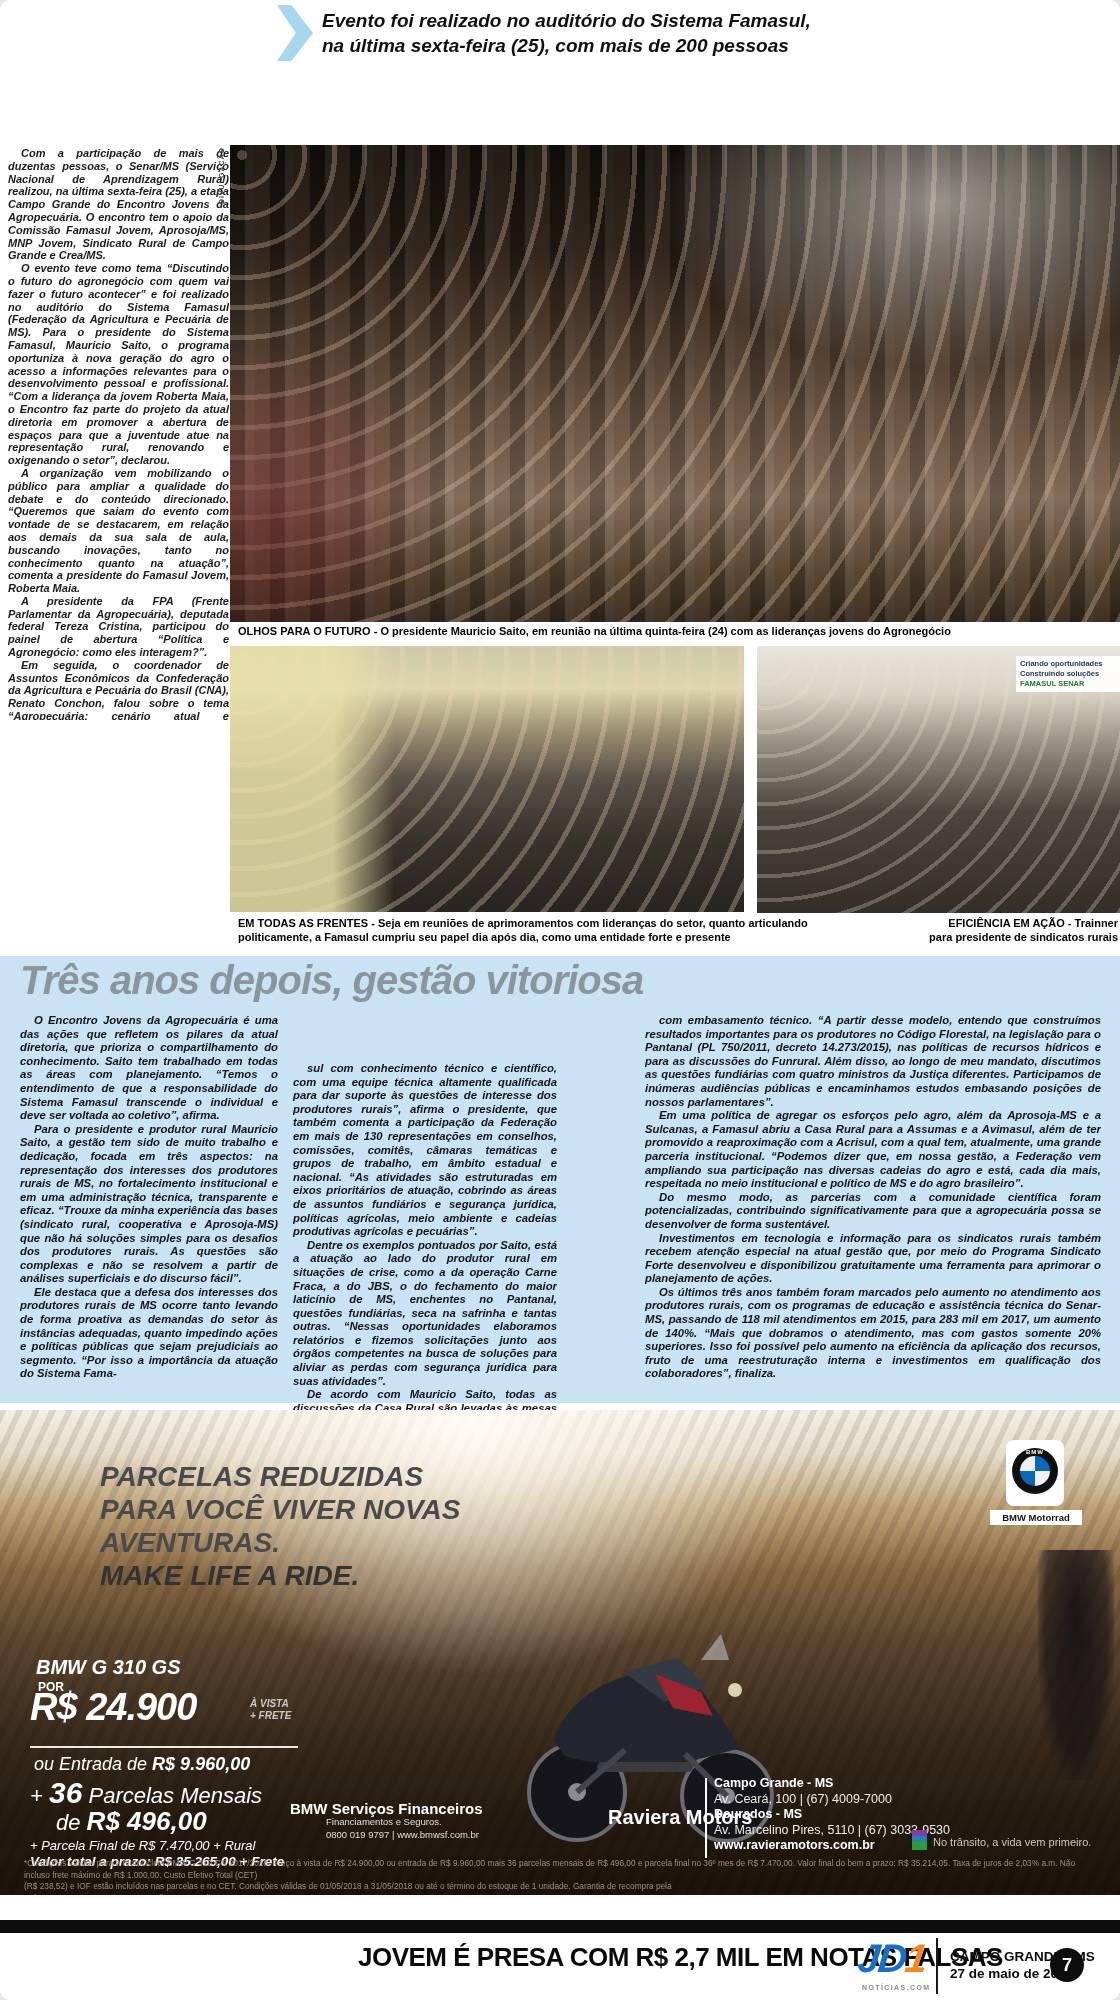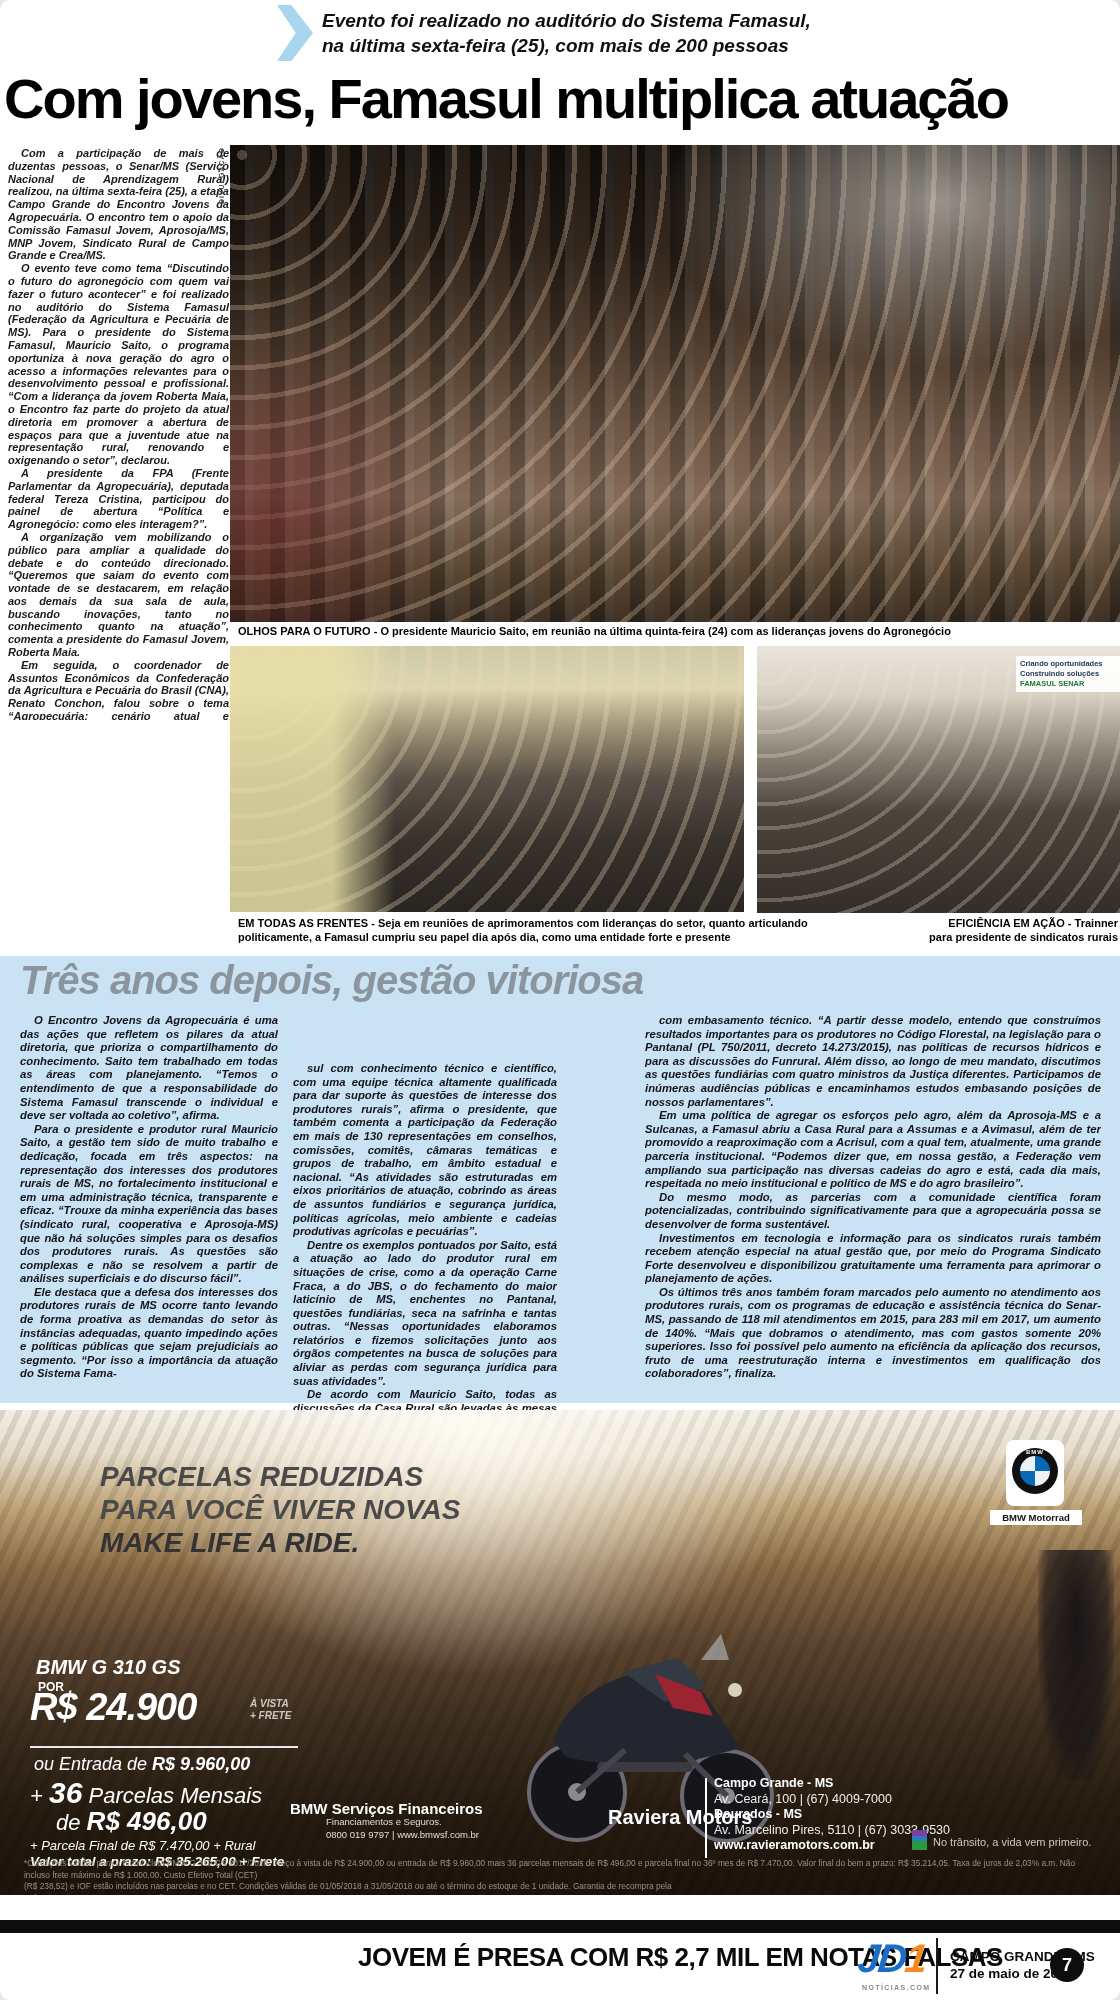--- a/index.html
+++ b/index.html
@@ -126,27 +126,26 @@
 <body>
 
 <div class="page">
 
   <div class="abs kicker-chevron"></div>
   <div class="abs kicker-text">
     <div>Evento foi realizado no auditório do Sistema Famasul,</div>
     <div>na última sexta-feira (25), com mais de 200 pessoas</div>
   </div>
 
-  <div class="abs headline">Com jovens, Famasul multiplica atuação</div>
 
   <div class="abs article-col">
     <p>Com a participação de mais de duzentas pessoas, o Senar/MS (Serviço Nacional de Aprendizagem Rural) realizou, na última sexta-feira (25), a etapa Campo Grande do Encontro Jovens da Agropecuária. O encontro tem o apoio da Comissão Famasul Jovem, Aprosoja/MS, MNP Jovem, Sindicato Rural de Campo Grande e Crea/MS.</p>
     <p>O evento teve como tema “Discutindo o futuro do agronegócio com quem vai fazer o futuro acontecer” e foi realizado no auditório do Sistema Famasul (Federação da Agricultura e Pecuária de MS). Para o presidente do Sistema Famasul, Mauricio Saito, o programa oportuniza à nova geração do agro o acesso a informações relevantes para o desenvolvimento pessoal e profissional. “Com a liderança da jovem Roberta Maia, o Encontro faz parte do projeto da atual diretoria em promover a abertura de espaços para que a juventude atue na representação rural, renovando e oxigenando o setor”, declarou.</p>
+    <p>A organização vem mobilizando o público para ampliar a qualidade do debate e do conteúdo direcionado. “Queremos que saiam do evento com vontade de se destacarem, em relação aos demais da sua sala de aula, buscando inovações, tanto no conhecimento quanto na atuação”, comenta a presidente do Famasul Jovem, Roberta Maia.</p>
     <p>A presidente da FPA (Frente Parlamentar da Agropecuária), deputada federal Tereza Cristina, participou do painel de abertura “Política e Agronegócio: como eles interagem?”.</p>
-    <p>A organização vem mobilizando o público para ampliar a qualidade do debate e do conteúdo direcionado. “Queremos que saiam do evento com vontade de se destacarem, em relação aos demais da sua sala de aula, buscando inovações, tanto no conhecimento quanto na atuação”, comenta a presidente do Famasul Jovem, Roberta Maia.</p>
     <p>Em seguida, o coordenador de Assuntos Econômicos da Confederação da Agricultura e Pecuária do Brasil (CNA), Renato Conchon, falou sobre o tema “Agropecuária: cenário atual e oportunidades para o futuro”.</p>
 
   </div>
 
   <div class="abs photo-credit">DIVULGAÇÃO</div>
   <div class="abs photo photo-main"></div>
   <div class="abs caption caption-1">OLHOS PARA O FUTURO - O presidente Mauricio Saito, em reunião na última quinta-feira (24) com as lideranças jovens do Agronegócio</div>
 
   <div class="abs photo photo-left"></div>
   <div class="abs photo photo-right">
@@ -183,20 +182,21 @@
       <p>Do mesmo modo, as parcerias com a comunidade científica foram potencializadas, contribuindo significativamente para que a agropecuária possa se desenvolver de forma sustentável.</p>
       <p>Investimentos em tecnologia e informação para os sindicatos rurais também recebem atenção especial na atual gestão que, por meio do Programa Sindicato Forte desenvolveu e disponibilizou gratuitamente uma ferramenta para aprimorar o planejamento de ações.</p>
       <p>Os últimos três anos também foram marcados pelo aumento no atendimento aos produtores rurais, com os programas de educação e assistência técnica do Senar-MS, passando de 118 mil atendimentos em 2015, para 283 mil em 2017, um aumento de 140%. “Mais que dobramos o atendimento, mas com gastos somente 20% superiores. Isso foi possível pelo aumento na eficiência da aplicação dos recursos, fruto de uma reestruturação interna e investimentos em qualificação dos colaboradores”, finaliza.</p>
     </div>
   </div>
 
   <div class="abs ad">
     <div class="ad-headline">
       <div>PARCELAS REDUZIDAS</div>
       <div>PARA VOCÊ VIVER NOVAS</div>
+      <div>AVENTURAS.</div>
       <div class="ad-tagline">MAKE LIFE A RIDE.</div>
     </div>
 
     <div class="bmw-box">
       <div class="roundel">
         <div class="bmw-letters">BMW</div>
         <div class="q"></div>
       </div>
     </div>
     <div class="motorrad-label">BMW Motorrad</div>

